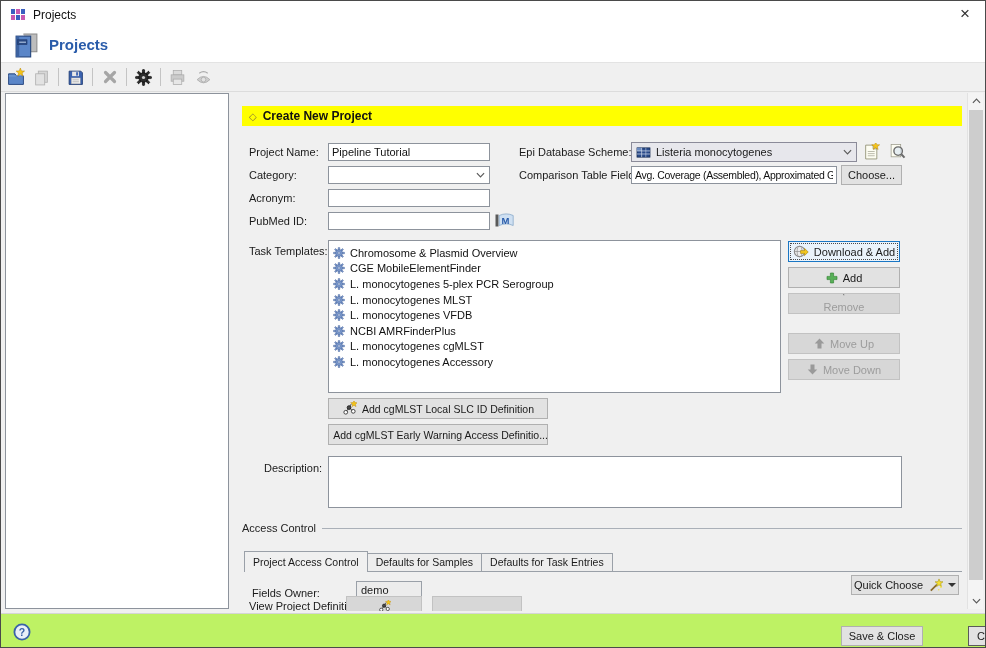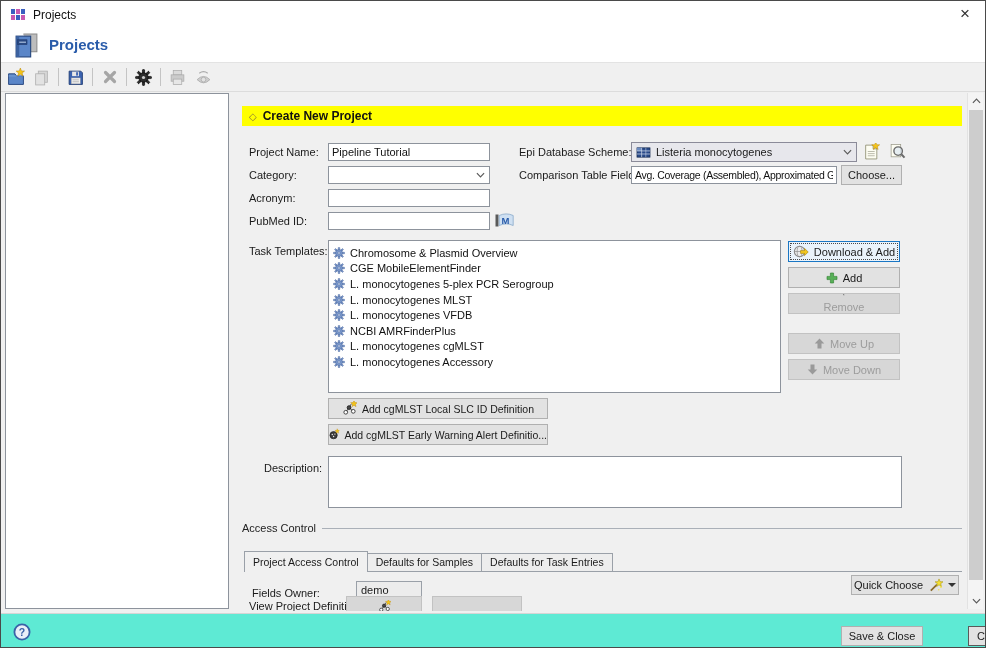--- a/index.html
+++ b/index.html
@@ -89,21 +89,21 @@
   .caret-down { width:0; height:0; border-left:4px solid transparent; border-right:4px solid transparent;
     border-top:4px solid #333; display:inline-block; }
 
   
   .scrollbar { position:absolute; left:966px; top:92px; width:16px; height:516px; background:#f4f4f4;
     border-left:1px solid #e2e2e2; }
   .sb-btn { position:absolute; left:0; width:16px; height:16px; display:flex; align-items:center; justify-content:center; }
   .sb-thumb { position:absolute; left:1px; top:17px; width:14px; height:470px; background:#cdcdcd; }
 
   
-  .bottombar { position:absolute; left:0; right:0; top:612px; height:36px; background:#5eead4;
+  .bottombar { position:absolute; left:0; right:0; top:612px; height:36px; background:#bef264;
     border-top:1px solid #d5d5d5; }
   .help-ic { position:absolute; left:12px; top:9px; }
   .btn-close-def { border-color:#5a5a5a; }
 </style>
 </head>
 <body>
 
 <svg width="0" height="0" style="position:absolute">
   <defs>
     <symbol id="sym-gear" viewBox="0 0 16 16">
@@ -452,21 +452,21 @@
     <button class="btn small-f" style="left:94px; top:306px; width:220px; height:21px;">
       <svg class="ic" width="15" height="15">
           <use href="#sym-cluster"></use>
         </svg>
       <span>Add cgMLST Local SLC ID Definition</span>
       </button>
     <button class="btn small-f" style="left:94px; top:332px; width:220px; height:21px;">
       <svg class="ic" width="15" height="15">
           <use href="#sym-alert"></use>
         </svg>
-      <span>Add cgMLST Early Warning Alert Definitio...</span>
+      <span>Add cgMLST Early Warning Access Definitio...</span>
       </button>
 
     <span class="lbl" style="left:15px; top:370px;margin-left:15px;">Description:</span>
     <textarea class="desc" style=""></textarea>
 
     <div class="group-legend">
       <span class="gl-txt">Access Control</span>
       <span class="gl-line"></span>
     </div>
 

